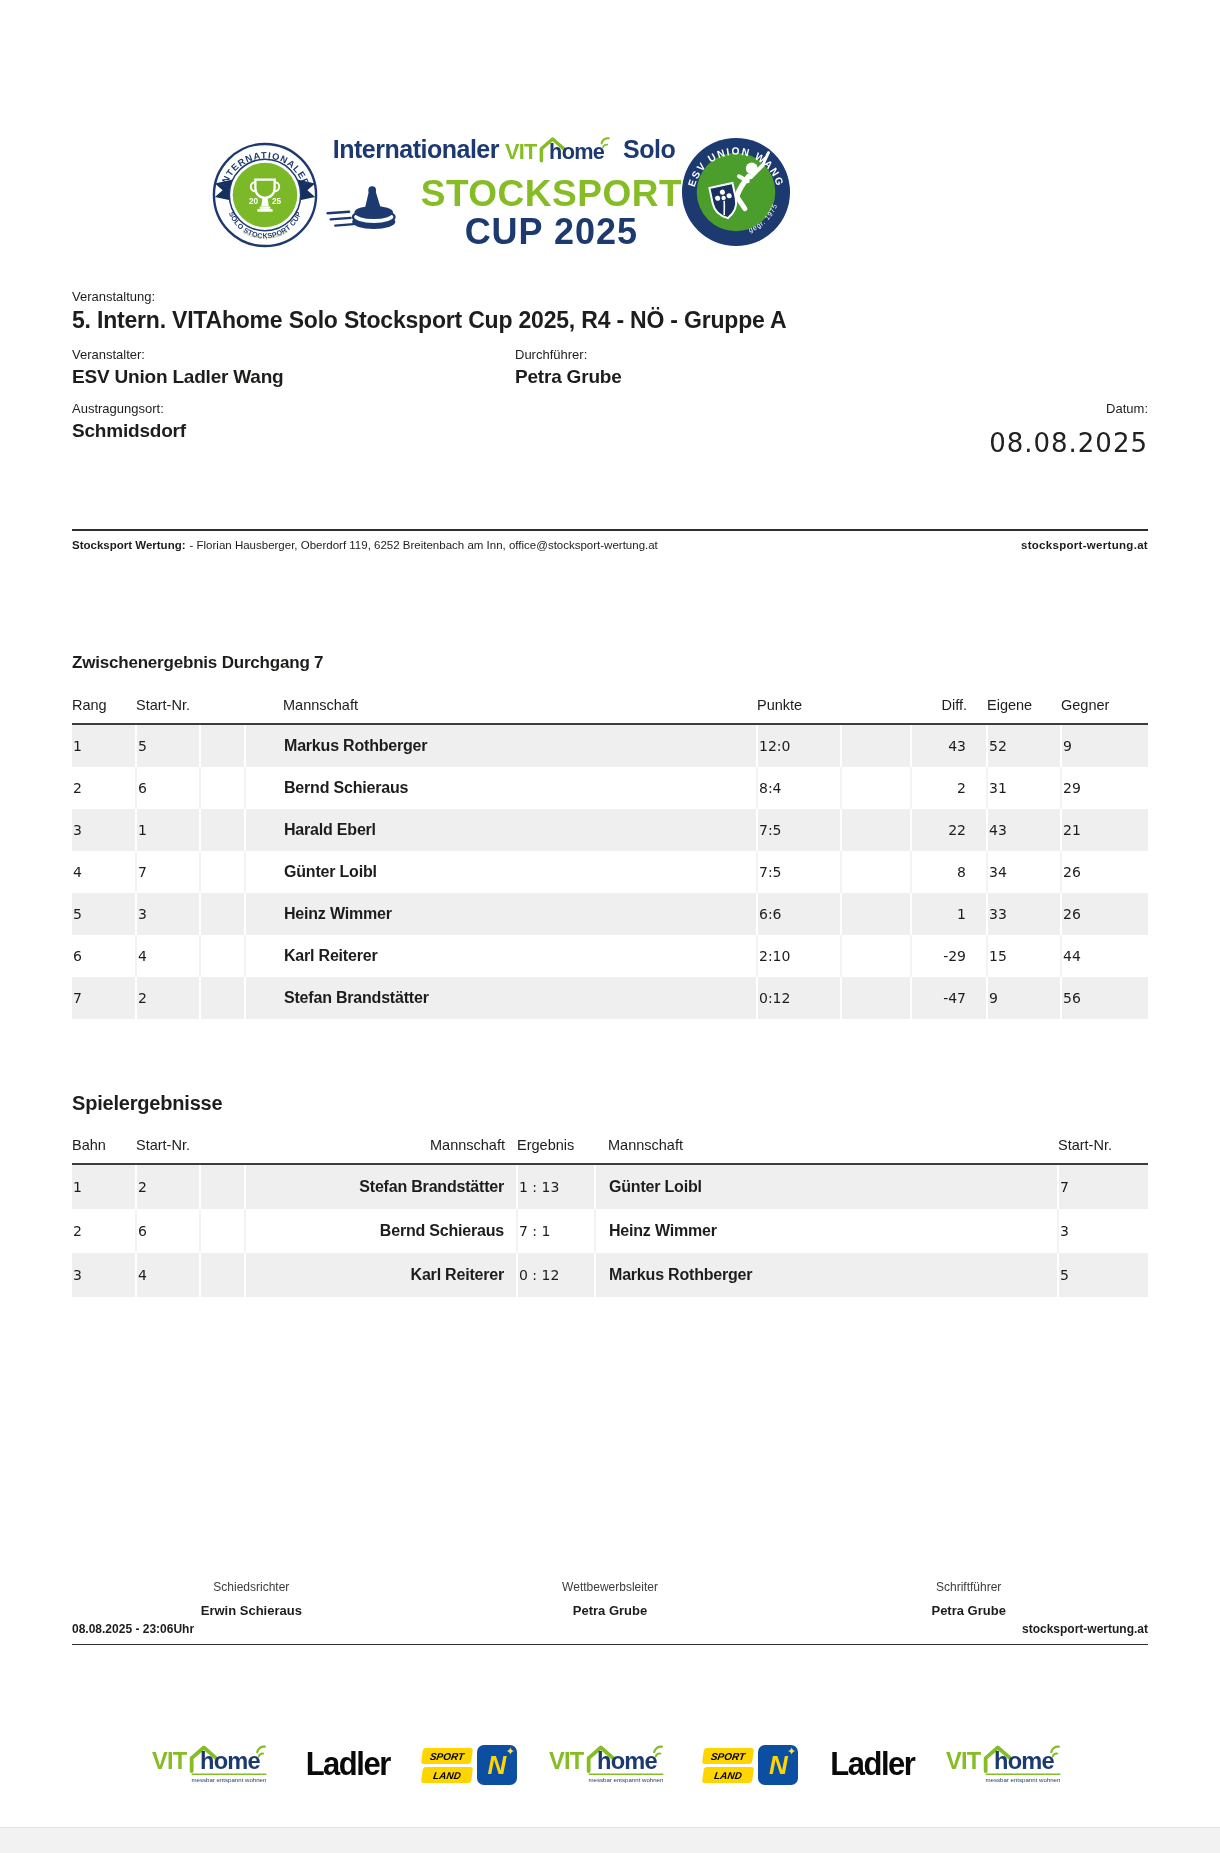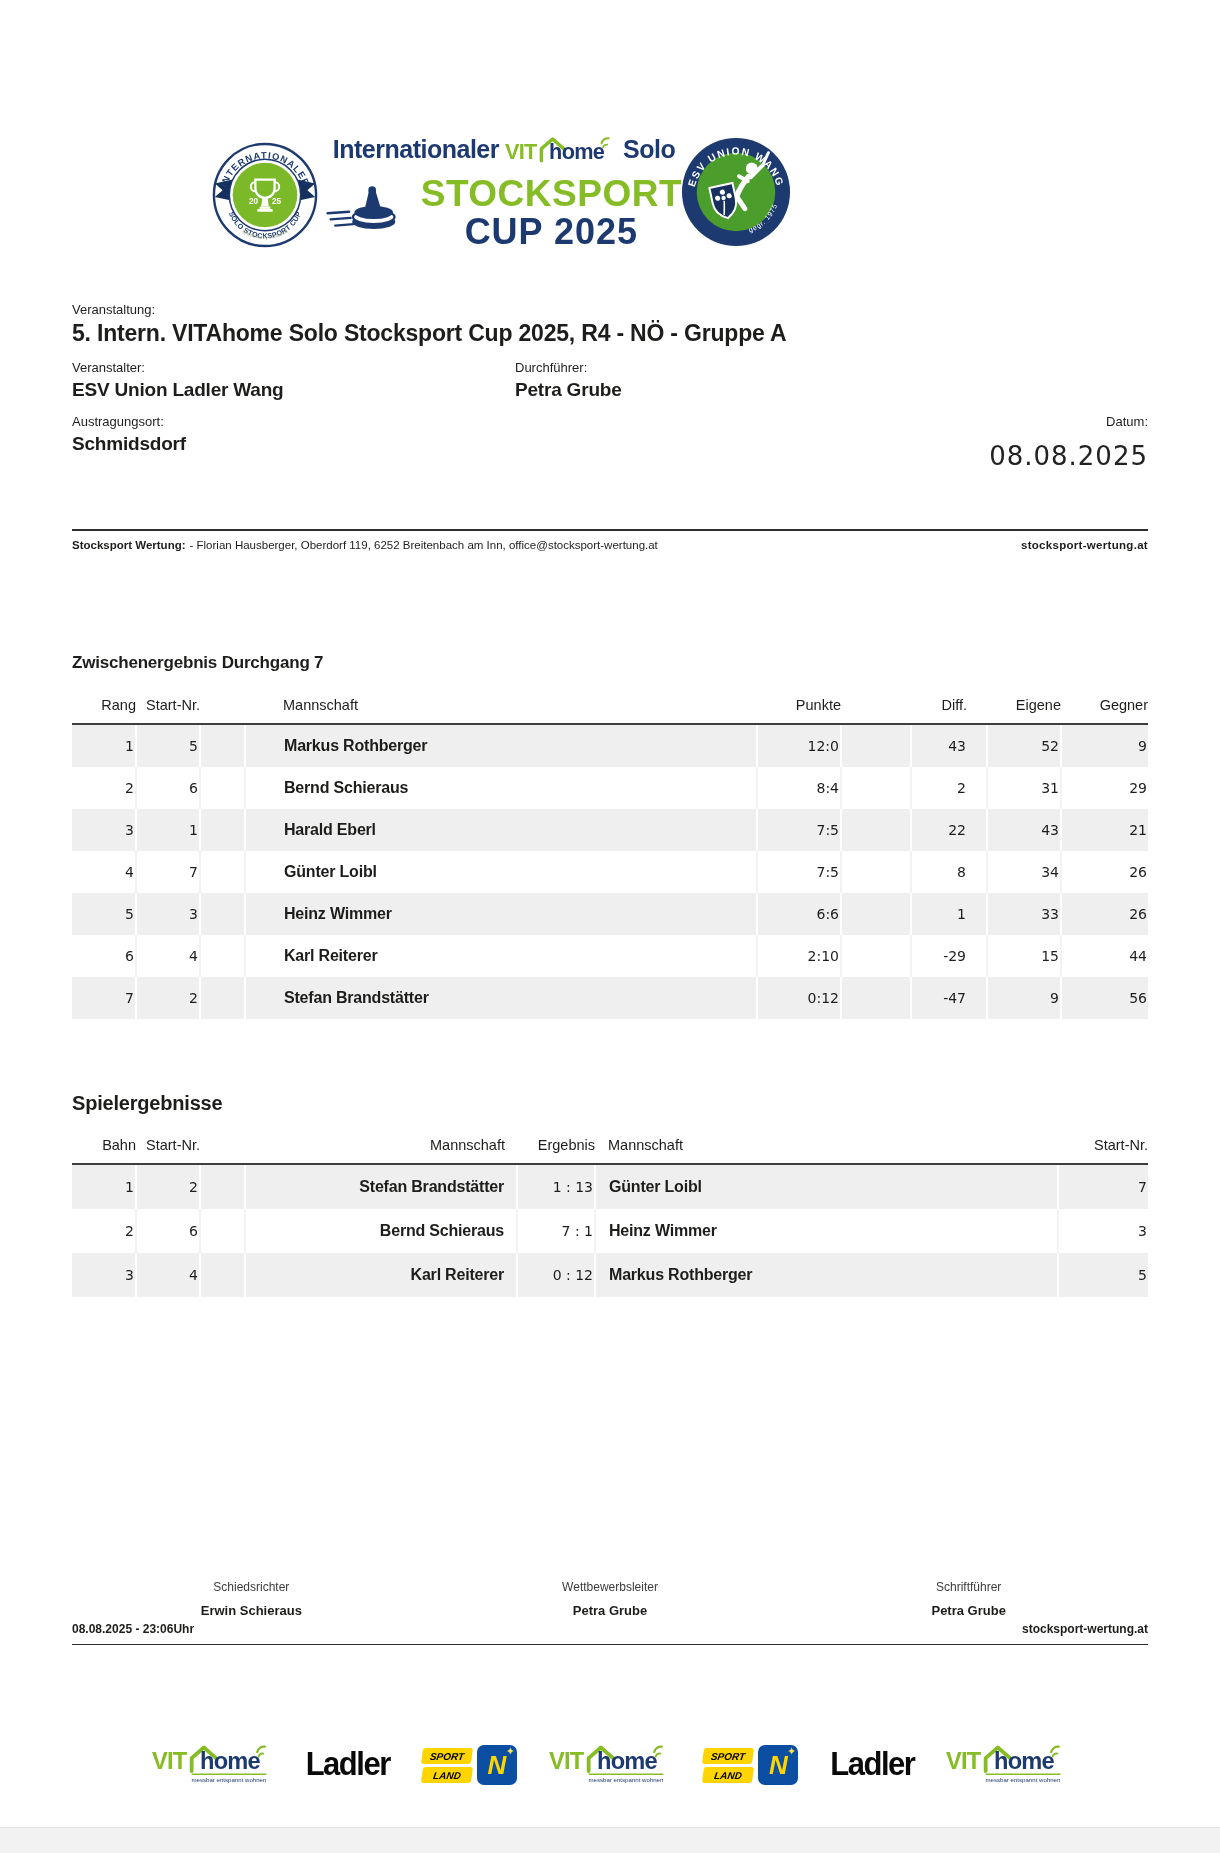--- a/index.html
+++ b/index.html
@@ -12,21 +12,21 @@
   .badge-right{position:absolute;left:680px;top:136px;}
   .title-block{position:absolute;left:326px;top:134px;width:356px;text-align:center;}
   .title-line{display:flex;align-items:center;justify-content:center;gap:6px;}
   .title-line .tl-txt{font-size:25px;font-weight:700;color:#1d3a70;letter-spacing:-0.5px;white-space:nowrap;}
   .cup-line{margin-top:10px;display:flex;align-items:center;justify-content:center;gap:10px;}
   .cup-text{text-align:center;line-height:1.04;}
   .stocksport-txt{font-size:37px;font-weight:800;color:#86bc25;letter-spacing:0.5px;}
   .cup-txt{font-size:36px;font-weight:800;color:#1d3a70;letter-spacing:1px;}
 
   
-  .event{position:absolute;left:72px;top:302px;width:1076px;}
+  .event{position:absolute;left:72px;top:289px;width:1076px;}
   .lbl{font-size:13px;color:#1d1d1b;}
   .event-title{margin-top:3px;font-size:23px;font-weight:700;letter-spacing:-0.2px;}
   .two-col{margin-top:13px;display:grid;grid-template-columns:443px 1fr;}
   .val{margin-top:4px;font-size:19px;font-weight:700;letter-spacing:-0.2px;}
   .three-col{margin-top:13px;display:grid;grid-template-columns:443px 1fr;}
   .right-col{text-align:right;}
   .datum-val{margin-top:12px;font-size:26px;font-weight:400;font-family:"DejaVu Sans",sans-serif;
              letter-spacing:1px;color:#222;}
   .rule1{position:absolute;left:72px;top:529px;width:1076px;border-top:2px solid #2e2e2e;}
   .info-bar{position:absolute;left:72px;top:539px;width:1076px;display:flex;justify-content:space-between;
@@ -42,21 +42,21 @@
   .sec-title-2{font-size:20px;font-weight:700;letter-spacing:-0.2px;margin:0 0 22px 0;}
   table{border-collapse:collapse;table-layout:fixed;width:1076px;}
   thead th{font-weight:400;font-size:14.5px;color:#1d1d1b;padding:0 0 10px 0;
            border-bottom:2px solid #3d3d3d;vertical-align:bottom;}
   .standings tbody td{height:40px;}
   .results tbody td{height:42px;}
   tr.odd{background:#efefef;}
   tr.odd td{border-right:2px solid #ffffff;}
   tr.even td{border-right:2px solid #f3f3f3;}
   tbody td:last-child{border-right:none;}
-  .c{text-align:right;}
+  .c{text-align:left;}
   .l{text-align:left;padding-left:38px;}
   .r{text-align:right;padding-right:20px;}
   .name-r{text-align:right;padding-right:12px;}
   .name-l{text-align:left;padding-left:13px;}
   .name{font-weight:700;font-size:16px;letter-spacing:-0.2px;color:#1d1d1b;}
   .num{font-family:"DejaVu Sans",sans-serif;font-size:14px;color:#1d1d1b;}
 
   
   .footer-line{position:absolute;left:72px;top:1622px;width:1076px;display:flex;
                justify-content:space-between;font-size:12px;font-weight:700;}

